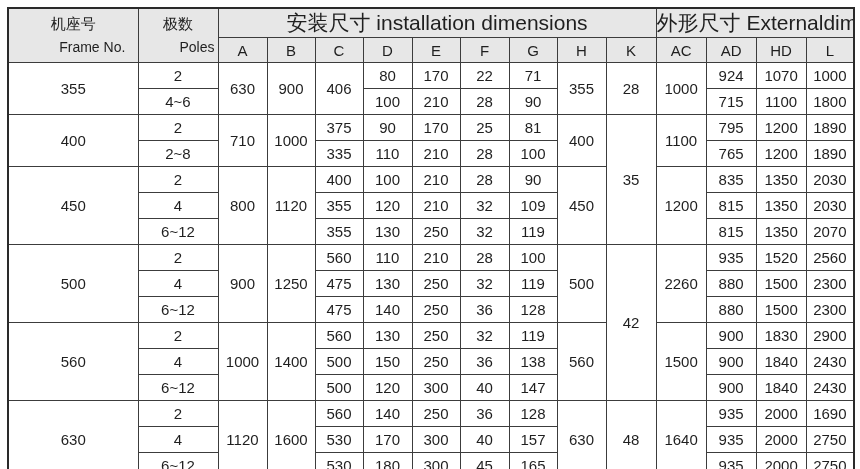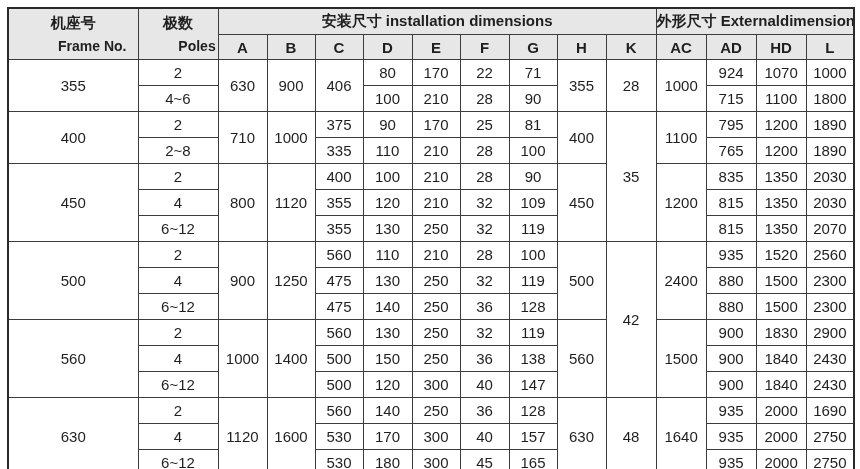--- a/index.html
+++ b/index.html
@@ -22,34 +22,34 @@
     border: 1px solid var(--border-inner, #3c3c3c);
     text-align: center;
     vertical-align: middle;
     padding: 0;
     color: var(--text, #1f1f1f);
     overflow: hidden;
     white-space: nowrap;
   }
   table.dims thead th {
     background: var(--header-bg, #e7e7e7);
-    font-weight: bold;
+    font-weight: normal;
   }
   .hdr-zh {
     font-size: 15px;
     line-height: 24px;
   }
   .hdr-en {
     font-size: 14px;
     line-height: 23px;
     padding-left: 38px;
   }
   th.span-hdr {
     height: 25px;
-    font-size: 15px;
+    font-size: 21px;
   }
   tr.subhead th {
     height: 24px;
     font-size: 15px;
   }
   tbody td {
     height: 25px;
     font-size: 15px;
   }
 </style>
@@ -202,21 +202,21 @@
         <td>2</td>
         <td rowspan="3">900</td>
         <td rowspan="3">1250</td>
         <td>560</td>
         <td>110</td>
         <td>210</td>
         <td>28</td>
         <td>100</td>
         <td rowspan="3">500</td>
         <td rowspan="6">42</td>
-        <td rowspan="3">2400</td>
+        <td rowspan="3">2260</td>
         <td>935</td>
         <td>1520</td>
         <td>2560</td>
       </tr>
       <tr>
         <td>4</td>
         <td>475</td>
         <td>130</td>
         <td>250</td>
         <td>32</td>

